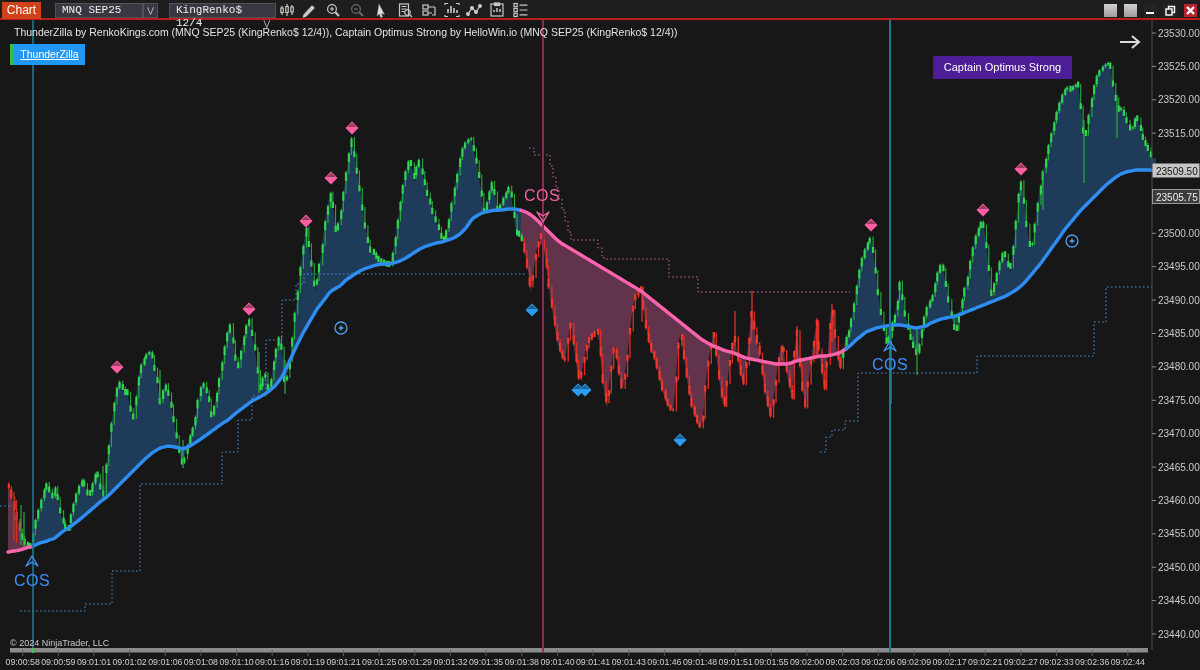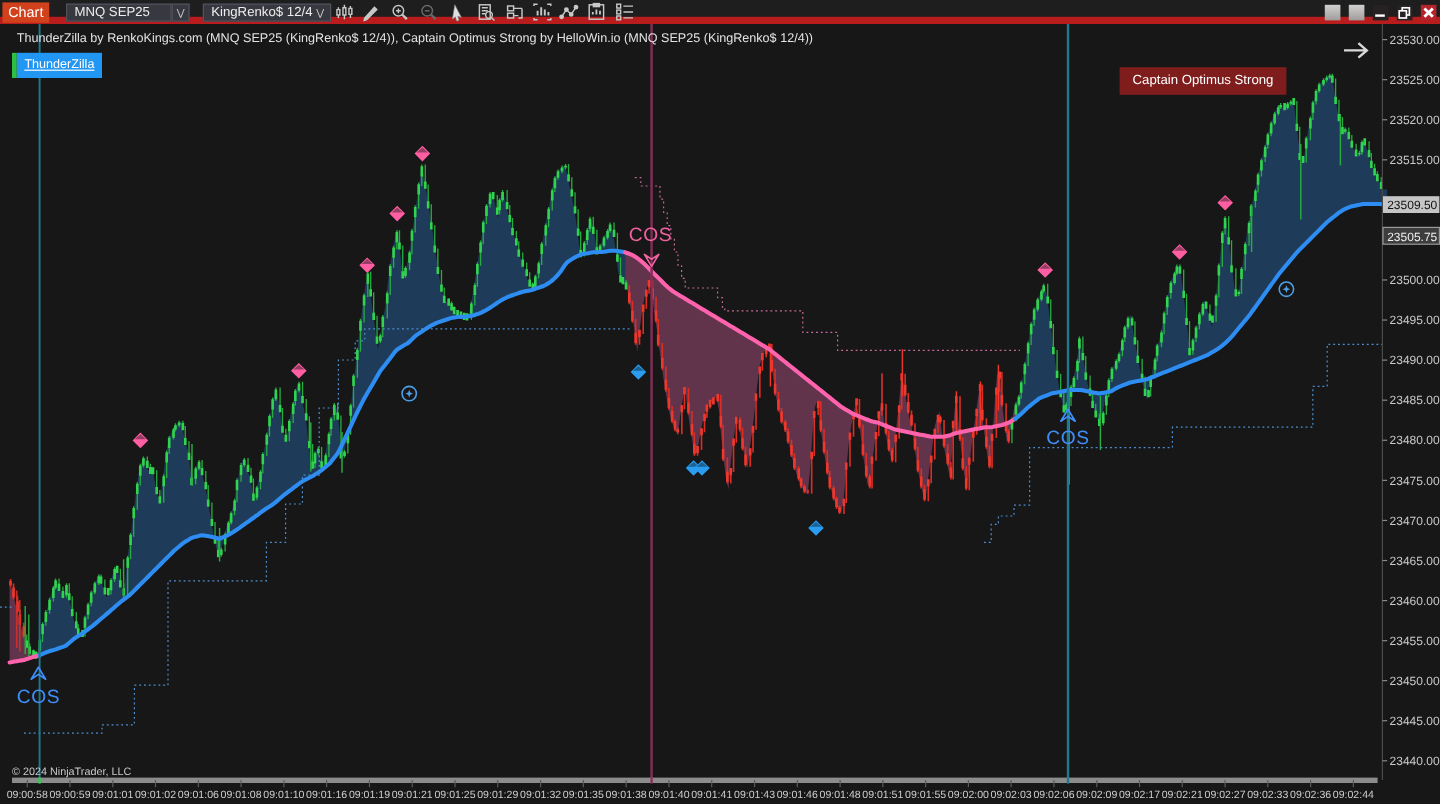--- a/index.html
+++ b/index.html
@@ -1,28 +1,28 @@
 <!DOCTYPE html>
 <html><head><meta charset="utf-8"><style>
 * { margin:0; padding:0; box-sizing:border-box; }
 html,body { width:1200px; height:670px; background:#171717; overflow:hidden;
   font-family:"Liberation Sans", sans-serif; }
-#toolbar { position:absolute; left:0; top:0; width:1200px; height:20px; background:#1e1e1e; border-bottom:6px solid #b91c1c; z-index:5; }
+#toolbar { position:absolute; left:0; top:0; width:1200px; height:20px; background:#1e1e1e; border-bottom:2px solid #b91c1c; z-index:5; }
 #chartbtn { position:absolute; left:2px; top:1.5px; width:39px; height:17px; background:#d0411c; color:#fff; font-size:12px; text-align:center; line-height:17px; }
-.dd { position:absolute; top:3px; height:15px; background:#383841; border:1px solid #52525c; color:#ededed; font-size:11px; line-height:13px; padding-left:6px; }
+.dd { position:absolute; top:3px; height:15px; background:#383841; border:1px solid #52525c; color:#ededed; font-size:11px; line-height:13px; padding-left:6px;font-family:Liberation Mono, monospace; }
 #dd1 { left:55px; width:88px; }
 #dd1b { position:absolute; left:143px; top:3px; width:15px; height:15px; background:#383841; border:1px solid #52525c; color:#ccc; font-size:8px; text-align:center; line-height:14px; }
 #dd2 { left:169px; width:107px; }
 .chev { float:right; margin-right:5px; font-size:8px; color:#ccc; }
 #winbtns { position:absolute; right:3px; top:3.5px; height:13px; }
 .wb { display:inline-block; width:13px; height:13px; margin-left:2.6px; vertical-align:top; position:relative; }
 #title { position:absolute; z-index:6; left:14px; top:26px; color:#e2e2e2; font-size:10.5px; }
 #tzgreen { position:absolute; z-index:6; left:10px; top:44px; width:4px; height:21px; background:#2fbf43; }
 #tzbtn { position:absolute; z-index:6; left:14px; top:44px; width:71px; height:21px; background:#2196f3; color:#fff; font-size:10.5px; text-align:center; line-height:21px;text-decoration:underline; }
-#cosbtn { position:absolute; z-index:6; left:933px; top:56px; width:139px; height:23px; background:#7f1d1d; color:#fff; font-size:11px; text-align:center; line-height:23px; }
+#cosbtn { position:absolute; z-index:6; left:933px; top:56px; width:139px; height:23px; background:#4c1d95; color:#fff; font-size:11px; text-align:center; line-height:23px; }
 #copyright { position:absolute; z-index:6; left:10px; top:638px; color:#c9c9c9; font-size:9px; }
 svg { position:absolute; display:block; }
 </style></head>
 <body>
 <div id="toolbar">
  <div id="chartbtn">Chart</div>
  <div id="dd1" class="dd">MNQ SEP25</div>
  <div id="dd1b">⋁</div>
  <div id="dd2" class="dd">KingRenko$ 12/4<span class="chev">⋁</span></div>
  <svg width="560" height="20" style="left:0;top:0">

